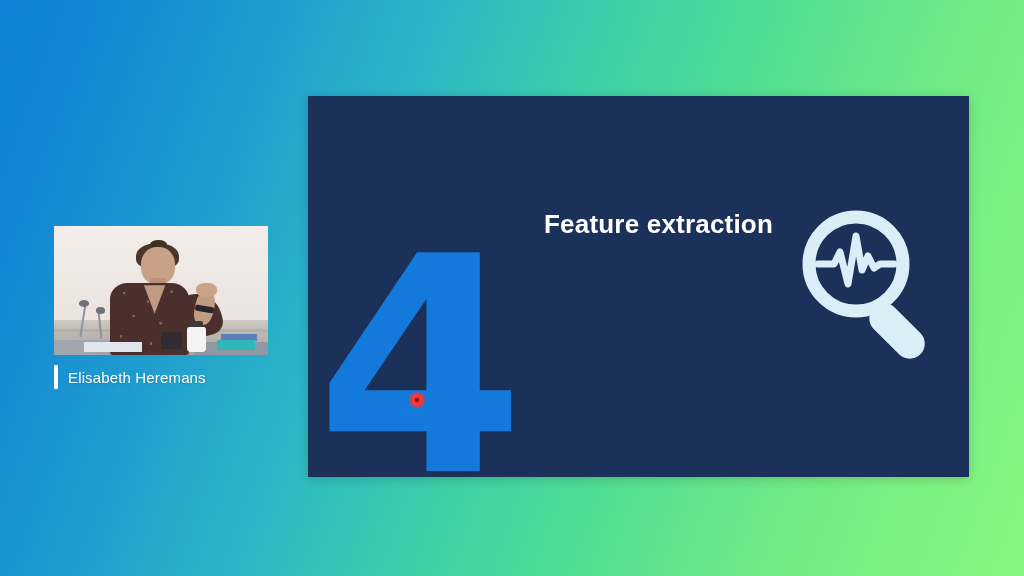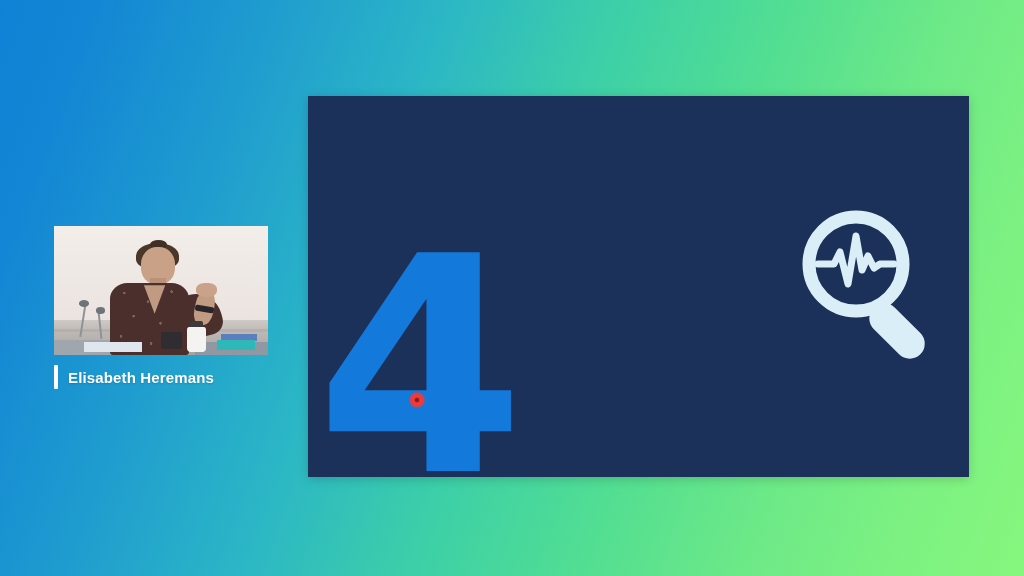--- a/index.html
+++ b/index.html
@@ -299,21 +299,21 @@
   }
   #name-bar {
     width: 4px;
     height: 24px;
     background: #ffffff;
     border-radius: 1px;
   }
   #speaker-name {
     color: #ffffff;
     font-size: 15px;
-    font-weight: 700;
+    font-weight: 400;
     letter-spacing: .15px;
     white-space: nowrap;
     text-shadow: 0 1px 2px rgba(0,0,0,.18);
   }
 
   
   #slide {
     position: absolute;
     left: 308px;
     top: 96px;
@@ -418,20 +418,21 @@
 
   <div id="name-caption">
     <div id="name-bar"></div>
     <div id="speaker-name">Elisabeth Heremans</div>
   </div>
 
   <div id="slide">
 
     <div id="big-number">4</div>
 
+    <div id="slide-title">Feature extraction</div>
 
     <div id="feature-icon">
       <svg viewBox="0 0 146 160" xmlns="http://www.w3.org/2000/svg" aria-hidden="true">
 
         <rect x="84" y="92" width="30" height="66" rx="15" transform="rotate(-45 99 125)" fill="#d9eef6"></rect>
 
         <circle cx="58" cy="58" r="47" fill="none" stroke="#d9eef6" stroke-width="13"></circle>
 
         <polyline points="20,58 36,58 42,46 50,78 58,30 64,64 70,50 76,62 82,58 96,58" fill="none" stroke="#d9eef6" stroke-width="7" stroke-linecap="round" stroke-linejoin="round"></polyline>
       </svg>

